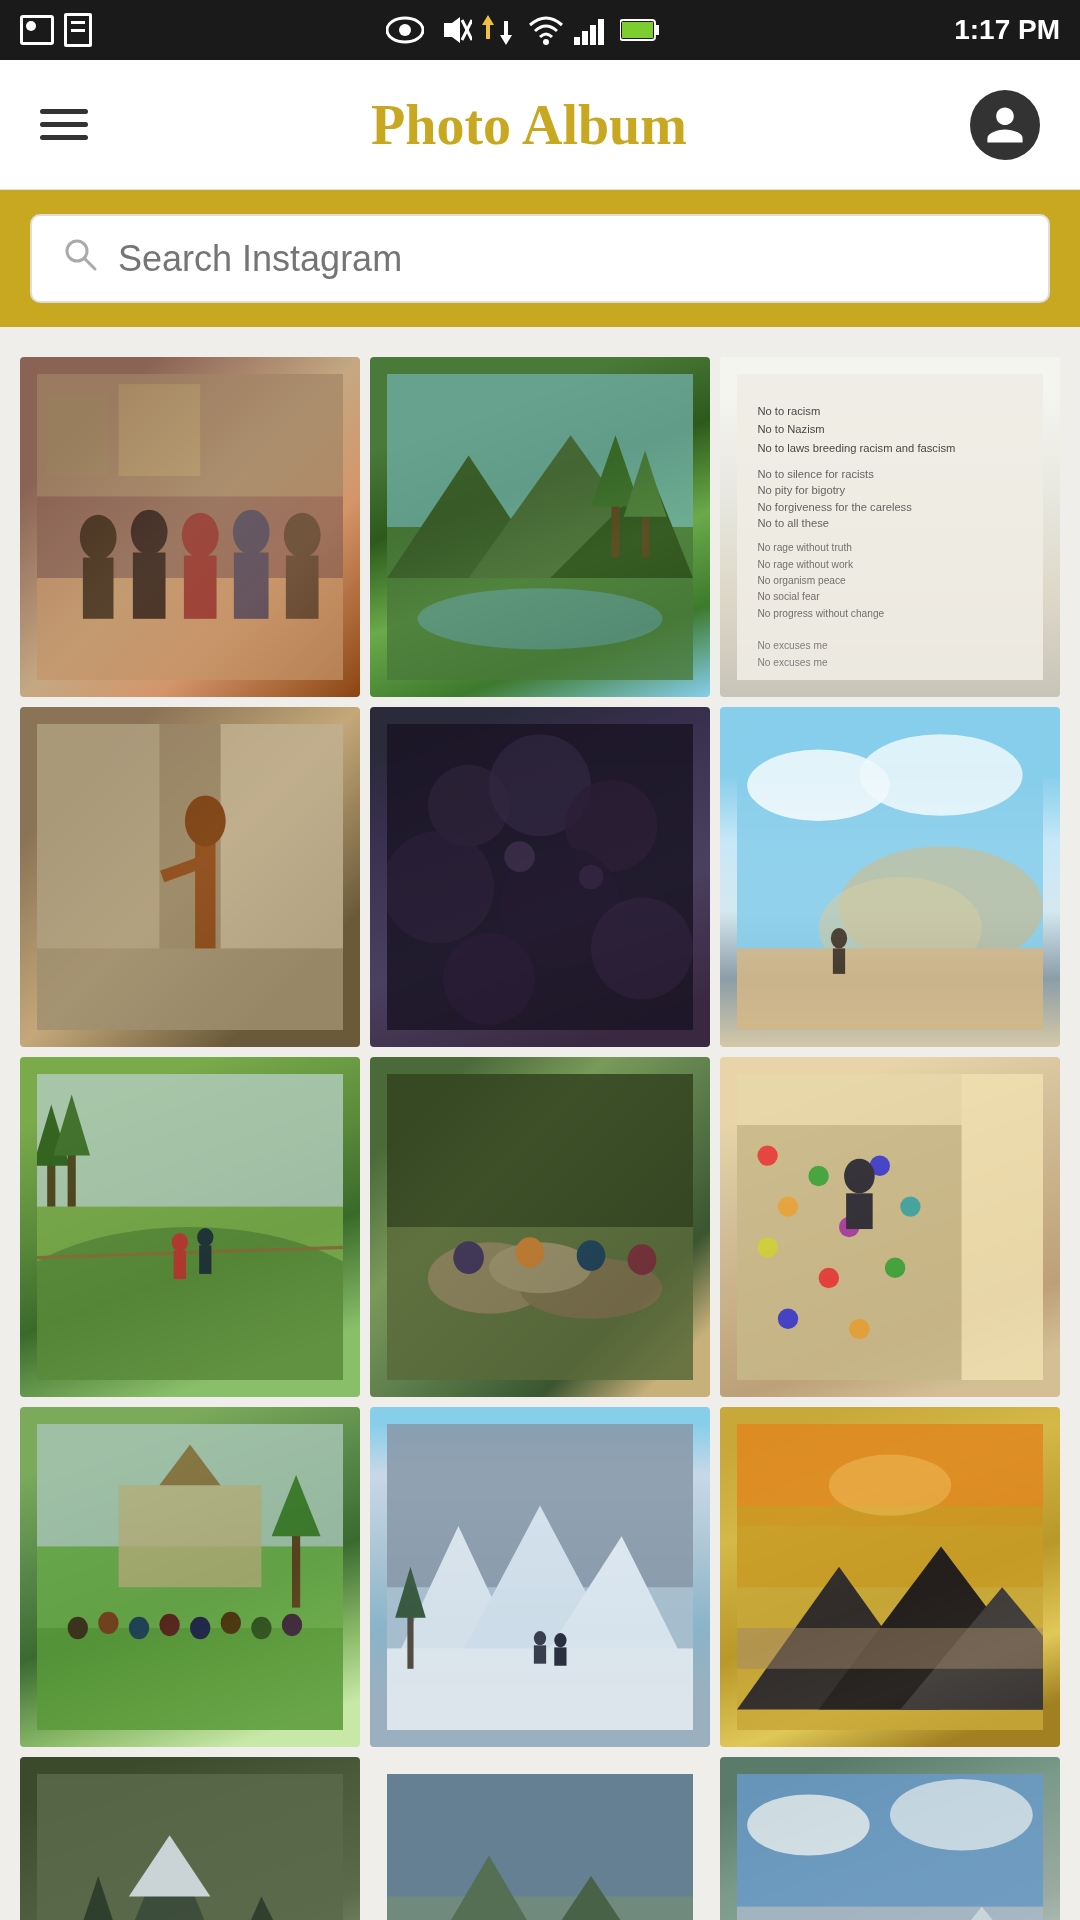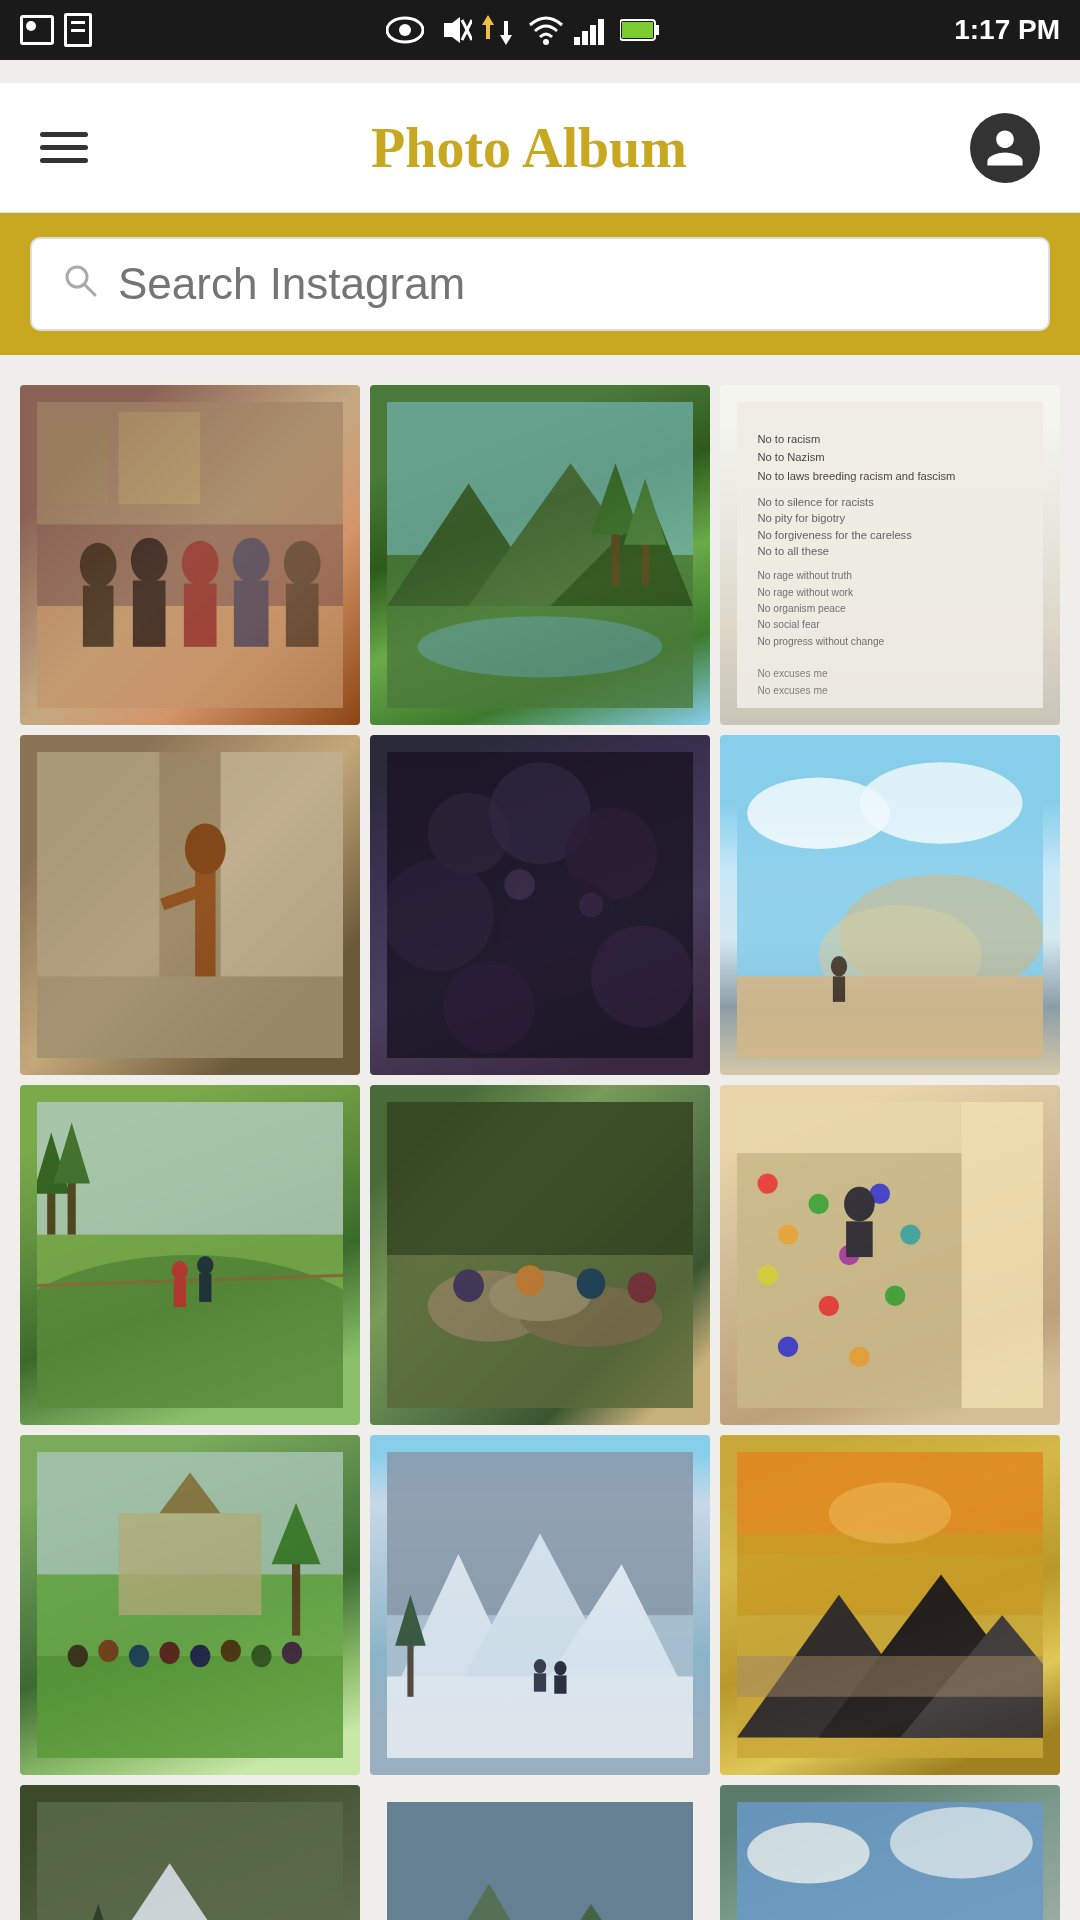--- a/index.html
+++ b/index.html
@@ -43,21 +43,20 @@
 
     
     .app-header {
       background: #ffffff;
       height: 130px;
       display: flex;
       align-items: center;
       justify-content: space-between;
       padding: 14px 40px;
       border-bottom: 1px solid #e0e0e0;
-      margin-top: 23px;
     }
     .menu-icon {
       display: flex;
       flex-direction: column;
       gap: 8px;
       cursor: pointer;
     }
     .menu-icon span {
       display: block;
       width: 48px;
@@ -101,21 +100,21 @@
       gap: 20px;
       border: 2px solid #ddd;
     }
     .search-icon-wrap {
       color: #aaa;
       font-size: 36px;
     }
     .search-input {
       border: none;
       outline: none;
-      font-size: 44px;
+      font-size: 36px;
       color: #999;
       width: 100%;
       background: transparent;
     }
 
     
     .photo-grid {
       padding: 30px 20px;
       display: grid;
       grid-template-columns: repeat(3, 1fr);

